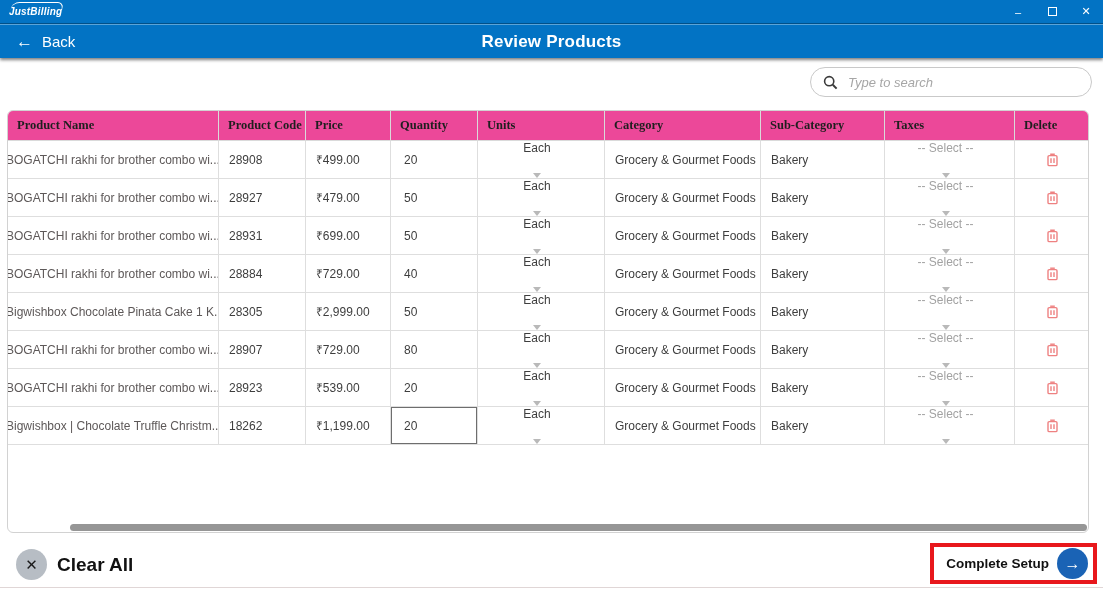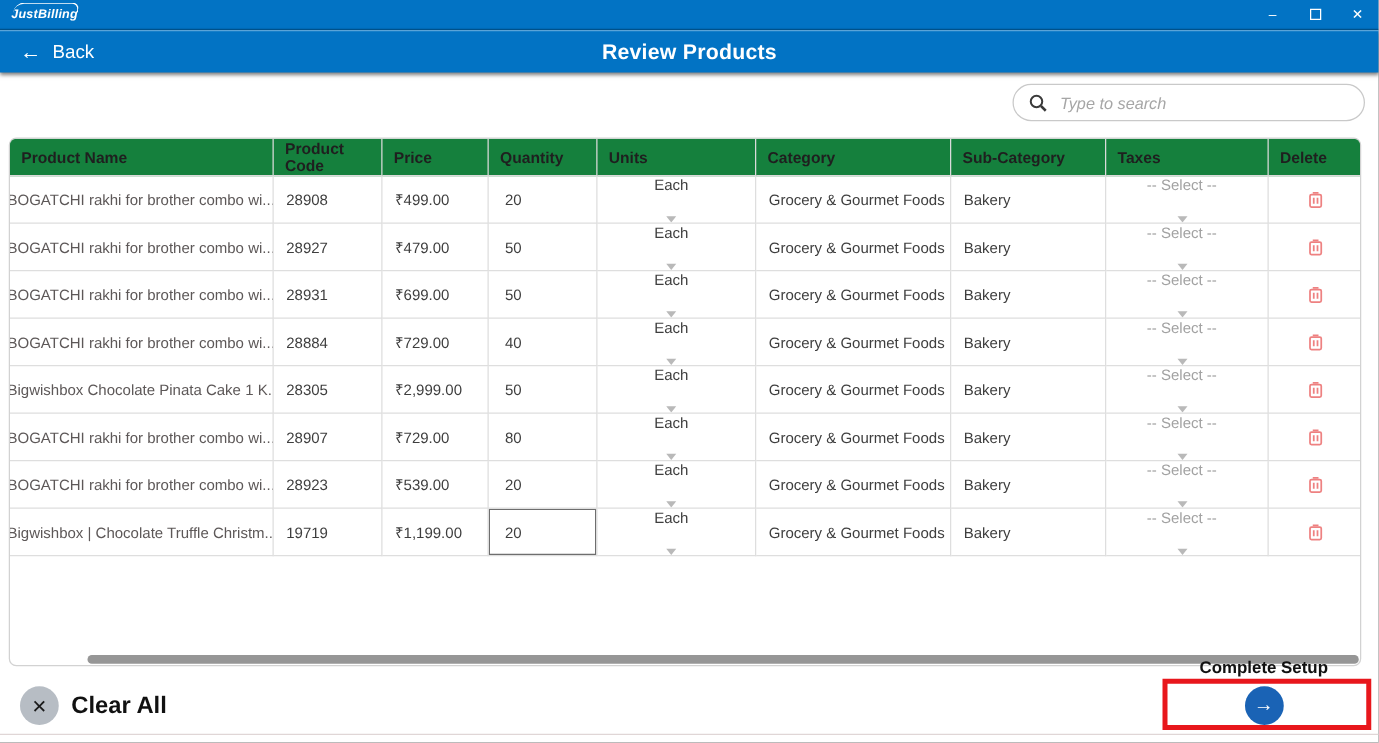--- a/index.html
+++ b/index.html
@@ -46,21 +46,21 @@
     border:none; outline:none; flex:1; font-size:13px; font-style:italic;
     font-family:"Liberation Sans", sans-serif; color:#333; background:transparent;
   }
   .search-input::placeholder { color:#a6a6a6; font-style:italic; }
   
   .table-wrap {
     position:absolute; left:7px; top:110px; width:1082px; height:423px;
     border:1px solid #d2d2d2; border-radius:6px; background:#fff; overflow:hidden;
   }
   .tr { display:grid; grid-template-columns:211px 87px 85px 87px 127px 156px 124px 130px 75px; }
-  .thead { height:30px; background:#15803d; }
+  .thead { height:30px; background:#ec4899;font-family:Liberation Serif, serif; }
   .th {
     font-size:12.5px; font-weight:bold; color:#1f1f1f;
     display:flex; align-items:center; padding-left:9px;
     border-right:1px solid #dadada; border-bottom:1px solid #dadada;
   }
   .th:last-child { border-right:none; }
   .row { height:38px; }
   .td {
     font-size:12px; color:#3e3e3e; display:flex; align-items:center;
     padding-left:10px; border-right:1px solid #dedede; border-bottom:1px solid #dedede;
@@ -85,21 +85,21 @@
   .footer-line { position:absolute; left:0; top:587px; width:1103px; height:1px; background:#e0d6d6; }
   .clear-all { position:absolute; left:16px; top:549px; display:flex; align-items:center; gap:10px; cursor:default; }
   .clear-circle {
     width:31px; height:31px; border-radius:50%; background:#b7bdc4;
     display:flex; align-items:center; justify-content:center; font-size:15px; color:#1a1a1a;
   }
   .clear-label { font-size:19px; font-weight:bold; color:#111; }
   .complete-wrap {
     position:absolute; left:930px; top:543px; width:167px; height:41px;
     border:4px solid var(--highlight,#e8171c); display:flex; align-items:center;
-    justify-content:flex-end; gap:8px; padding-right:5px; background:transparent; z-index:4;flex-direction:column;
+    justify-content:flex-end; gap:8px; padding-right:5px; background:transparent; z-index:4;
   }
   .complete-label { font-size:13.5px; font-weight:bold; color:#111; white-space:nowrap; }
   .complete-circle {
     width:31px; height:31px; border-radius:50%; background:var(--btnblue,#1a63b5);
     display:flex; align-items:center; justify-content:center; color:#fff; font-size:16px;
     cursor:default; flex:0 0 auto;
   }
 </style>
 </head>
 <body>
@@ -358,21 +358,21 @@
               <rect x="2" y="3.6" width="9" height="10" rx="1.2"></rect>
               <line x1="5" y1="6.2" x2="5" y2="11"></line>
               <line x1="8" y1="6.2" x2="8" y2="11"></line>
             </svg>
           </span>
         </div>
       </div>
 
       <div class="tr row qty-focused">
         <div class="td td-name">Bigwishbox | Chocolate Truffle Christm...</div>
-        <div class="td">19719</div>
+        <div class="td">18262</div>
         <div class="td">₹1,199.00</div>
         <div class="td td-qty">
           <span>20</span>
           <span class="qty-focus-ring"></span>
         </div>
         <div class="td dropdown">
           <span>Each</span>
           <span class="dd-caret"></span>
         </div>
         <div class="td">Grocery &amp; Gourmet Foods</div>

